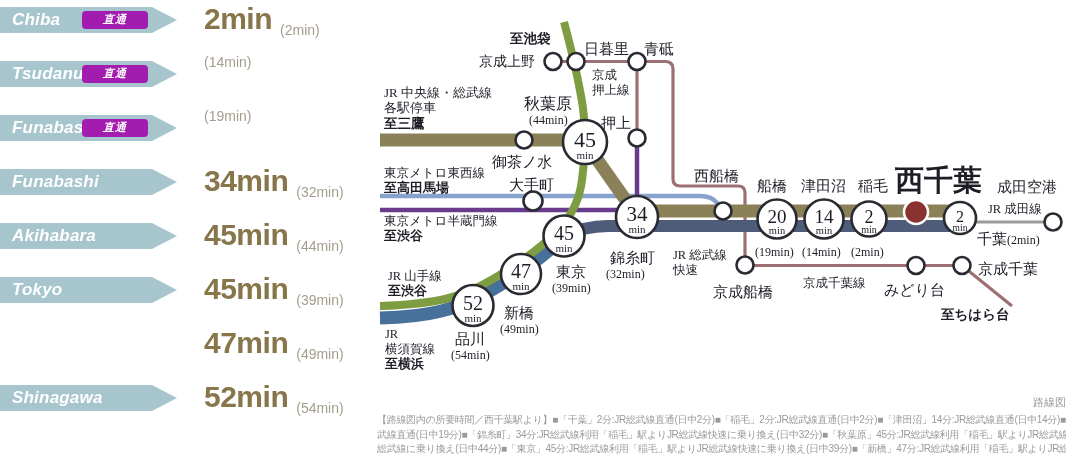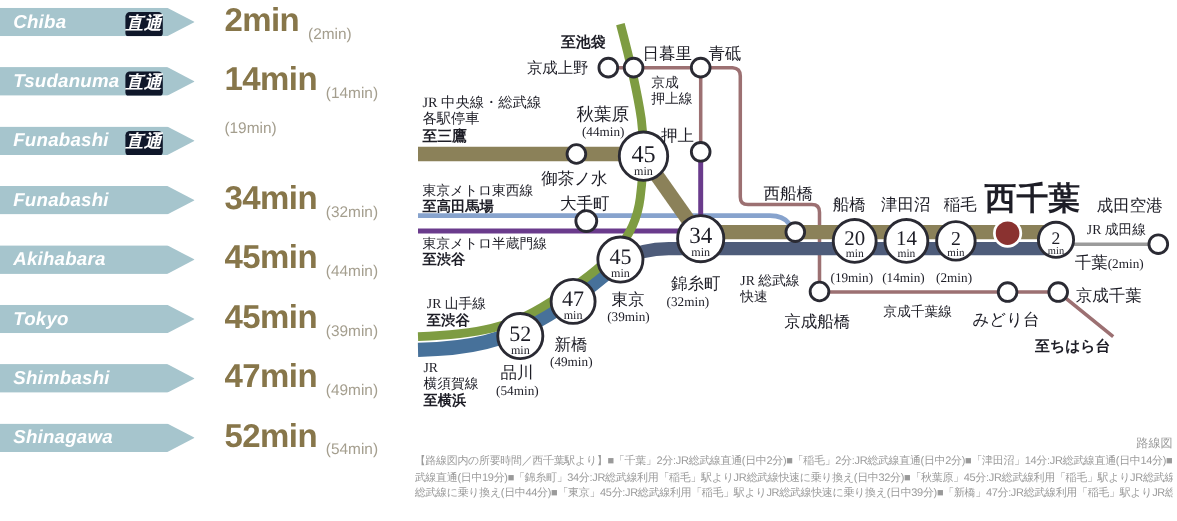--- a/index.html
+++ b/index.html
@@ -4,22 +4,22 @@
 <style>
   html,body{margin:0;padding:0;background:#fff;}
   .stage{position:relative;width:1070px;height:474px;background:#ffffff;overflow:hidden;
          font-family:"Liberation Sans","DejaVu Sans",sans-serif;}
   
   .row{position:absolute;left:0;width:380px;height:26px;}
   .arrow{position:absolute;left:0;top:0;width:177px;height:26px;background:#a6c5cd;
          clip-path:polygon(0 0,152px 0,177px 13px,152px 26px,0 26px);font-style:italic;}
   .arrow .st{display:block;color:#ffffff;font-weight:bold;font-size:17px;line-height:26px;
              padding-left:12px;letter-spacing:.2px;}
-  .badge{position:absolute;right:29px;top:4px;background:#0f172a;color:#fff;font-size:16px;
-         line-height:1;padding:3px 0 4px;border-radius:4px;font-weight:bold;letter-spacing:1px;}
+  .badge{position:absolute;right:29px;top:4px;background:#a21caf;color:#fff;font-size:11px;
+         line-height:1;padding:3px 21px 4px;border-radius:4px;font-weight:bold;letter-spacing:1px;}
   .time{position:absolute;left:204px;top:-7px;display:flex;align-items:flex-end;gap:8px;white-space:nowrap;}
   .time .big{font-size:30px;font-weight:bold;color:#87764a;line-height:38px;letter-spacing:-.5px;}
   .time .paren{font-size:14px;color:#a49e8e;}
   
   svg{position:absolute;left:0;top:0;}
   text.jp{font-family:"Liberation Serif","DejaVu Serif",serif;fill:#1d1d26;}
   text.num{font-family:"Liberation Serif","DejaVu Serif",serif;fill:#1d1d26;text-anchor:middle;}
   
   .footer{position:absolute;left:377px;top:395px;width:689px;overflow:hidden;}
   .caption{text-align:right;font-size:11px;color:#999;margin-bottom:3px;}
@@ -39,21 +39,20 @@
       <span class="big">2min</span>
       <span class="paren">(2min)</span>
     </div>
   </div>
   <div class="row" style="top:61px">
     <div class="arrow">
       <span class="st">Tsudanuma</span>
       <span class="badge">直通</span>
     </div>
     <div class="time">
-      <span class="big">14min</span>
       <span class="paren">(14min)</span>
     </div>
   </div>
   <div class="row" style="top:115px">
     <div class="arrow">
       <span class="st">Funabashi</span>
       <span class="badge">直通</span>
     </div>
     <div class="time">
       <span class="paren">(19min)</span>
@@ -80,23 +79,20 @@
   <div class="row" style="top:277px">
     <div class="arrow">
       <span class="st">Tokyo</span>
     </div>
     <div class="time">
       <span class="big">45min</span>
       <span class="paren">(39min)</span>
     </div>
   </div>
   <div class="row" style="top:331px">
-    <div class="arrow">
-      <span class="st">Shimbashi</span>
-    </div>
     <div class="time">
       <span class="big">47min</span>
       <span class="paren">(49min)</span>
     </div>
   </div>
   <div class="row" style="top:385px">
     <div class="arrow">
       <span class="st">Shinagawa</span>
     </div>
     <div class="time">

